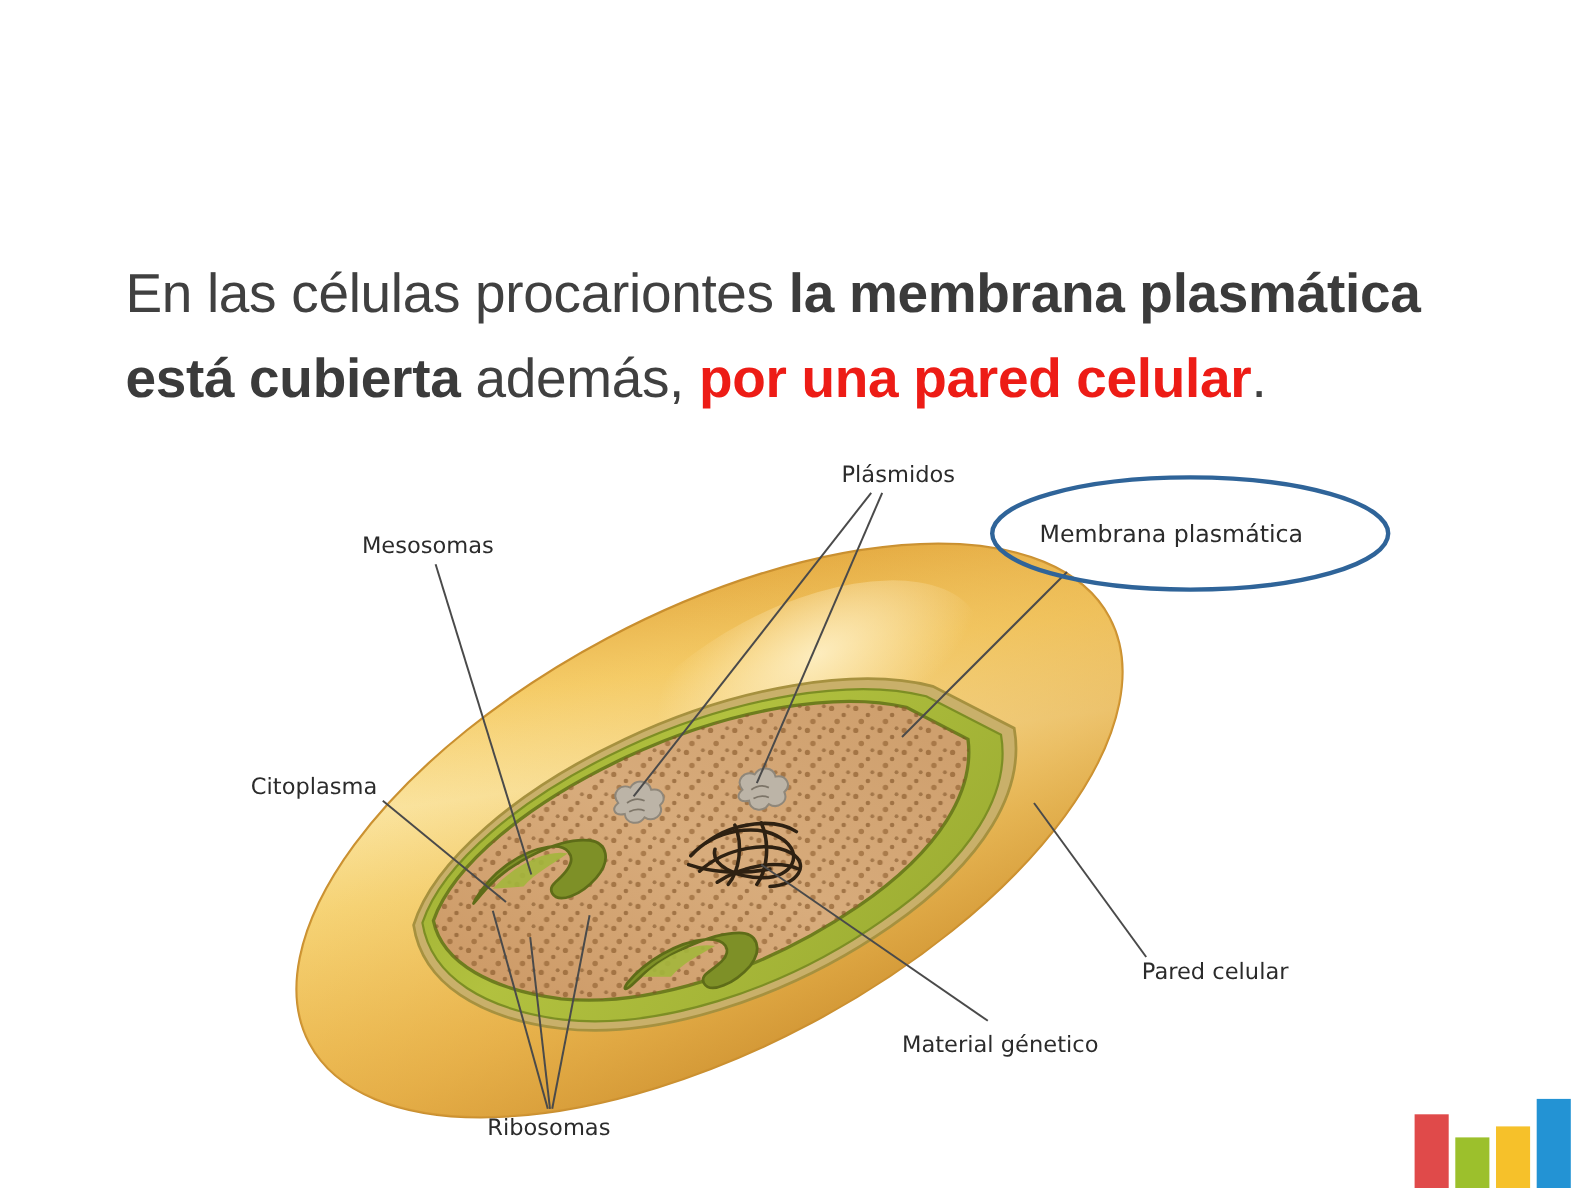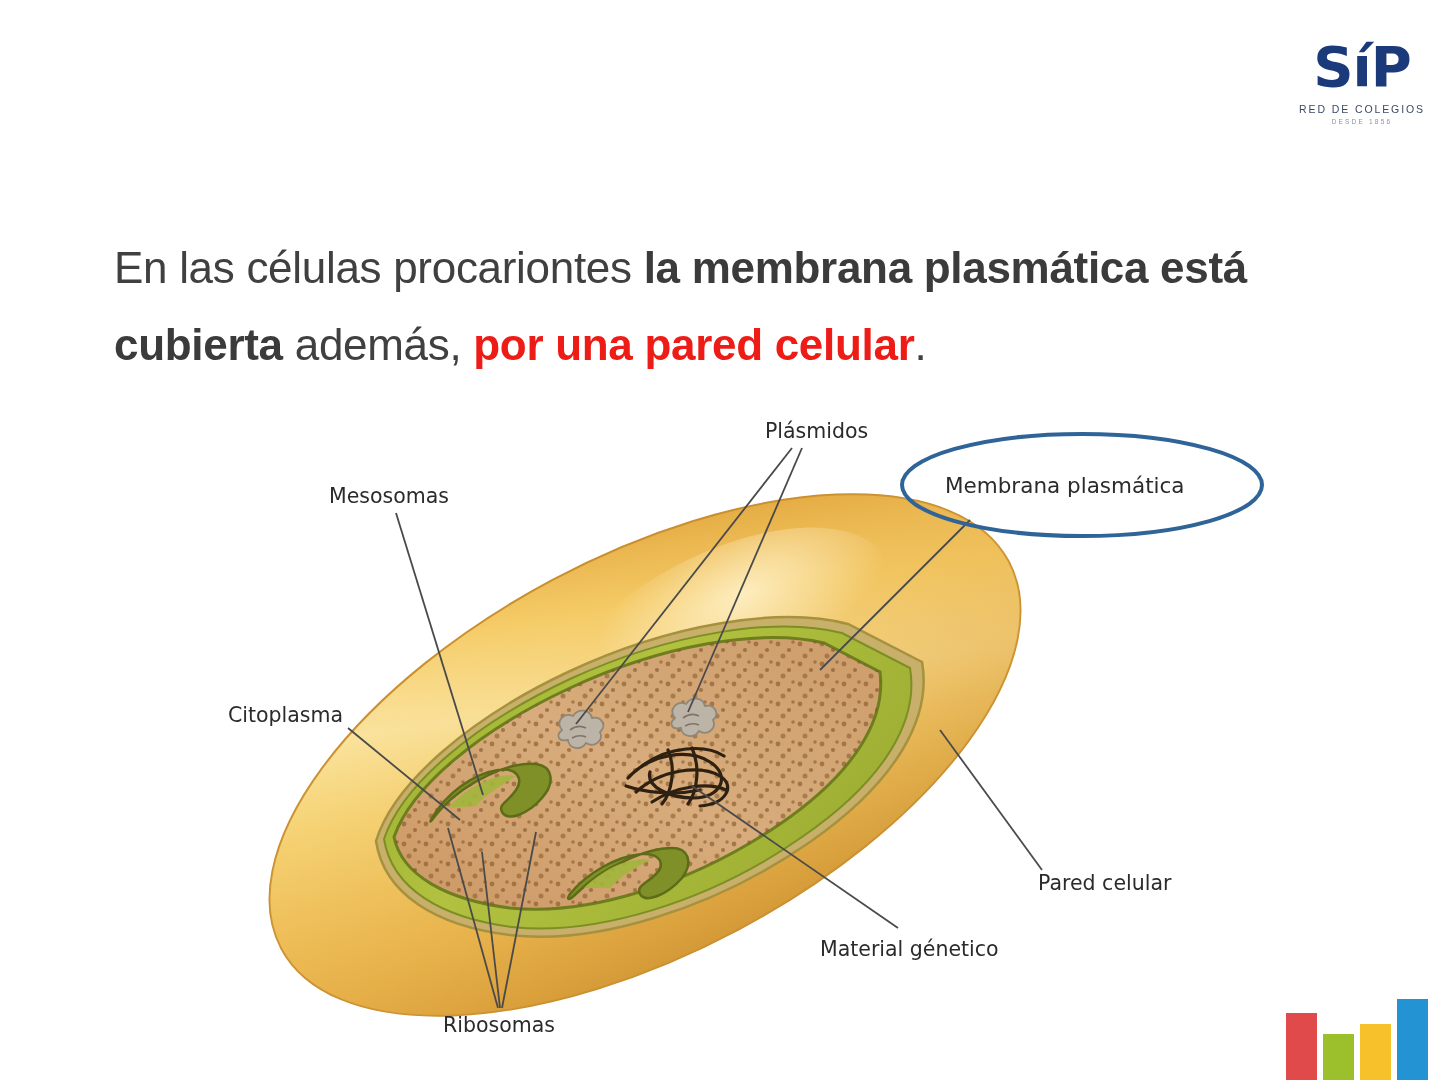--- a/index.html
+++ b/index.html
@@ -56,21 +56,21 @@
     color:#4472C4;
     letter-spacing:-0.5px;
     white-space:nowrap;
   }
 
   
   #body-text {
     position:absolute; left:114px; top:229px;
     width:1190px;
     font-family:"Liberation Sans", sans-serif;
-    font-size:44px;
+    font-size:50px;
     line-height:77px;
     color:#404040;
     letter-spacing:-0.3px;
   }
   #body-text b { font-weight:bold; color:#3B3B3B; }
   #body-text .red { font-weight:bold; color:#ED1C16; }
   #body-text .period { font-weight:normal; color:#404040; }
 
   
   #diagram {
@@ -91,25 +91,20 @@
     position:absolute; left:1286px; top:994px;
     width:144px; height:86px;
   }
   #barmark .bar { position:absolute; bottom:0; width:31px; }
 </style>
 </head>
 <body>
 
 <div id="slide">
 
-  <div id="logo">
-    <div id="logo-wordmark">SíP</div>
-    <div id="logo-sub">RED DE COLEGIOS</div>
-    <div id="logo-since">DESDE 1856</div>
-  </div>
 
 
   <div id="body-text"><span>En las células procariontes </span><b>la membrana plasmática está cubierta</b><span> además, </span><span class="red">por una pared celular</span><span class="period">.</span></div>
 
   <div id="diagram">
     <svg viewBox="0 0 1160 660" preserveAspectRatio="none">
       <defs>
 
         <linearGradient id="gWall" x1="0.18" y1="0.92" x2="0.82" y2="0.08">
           <stop offset="0%" stop-color="#E8B44E"></stop>

